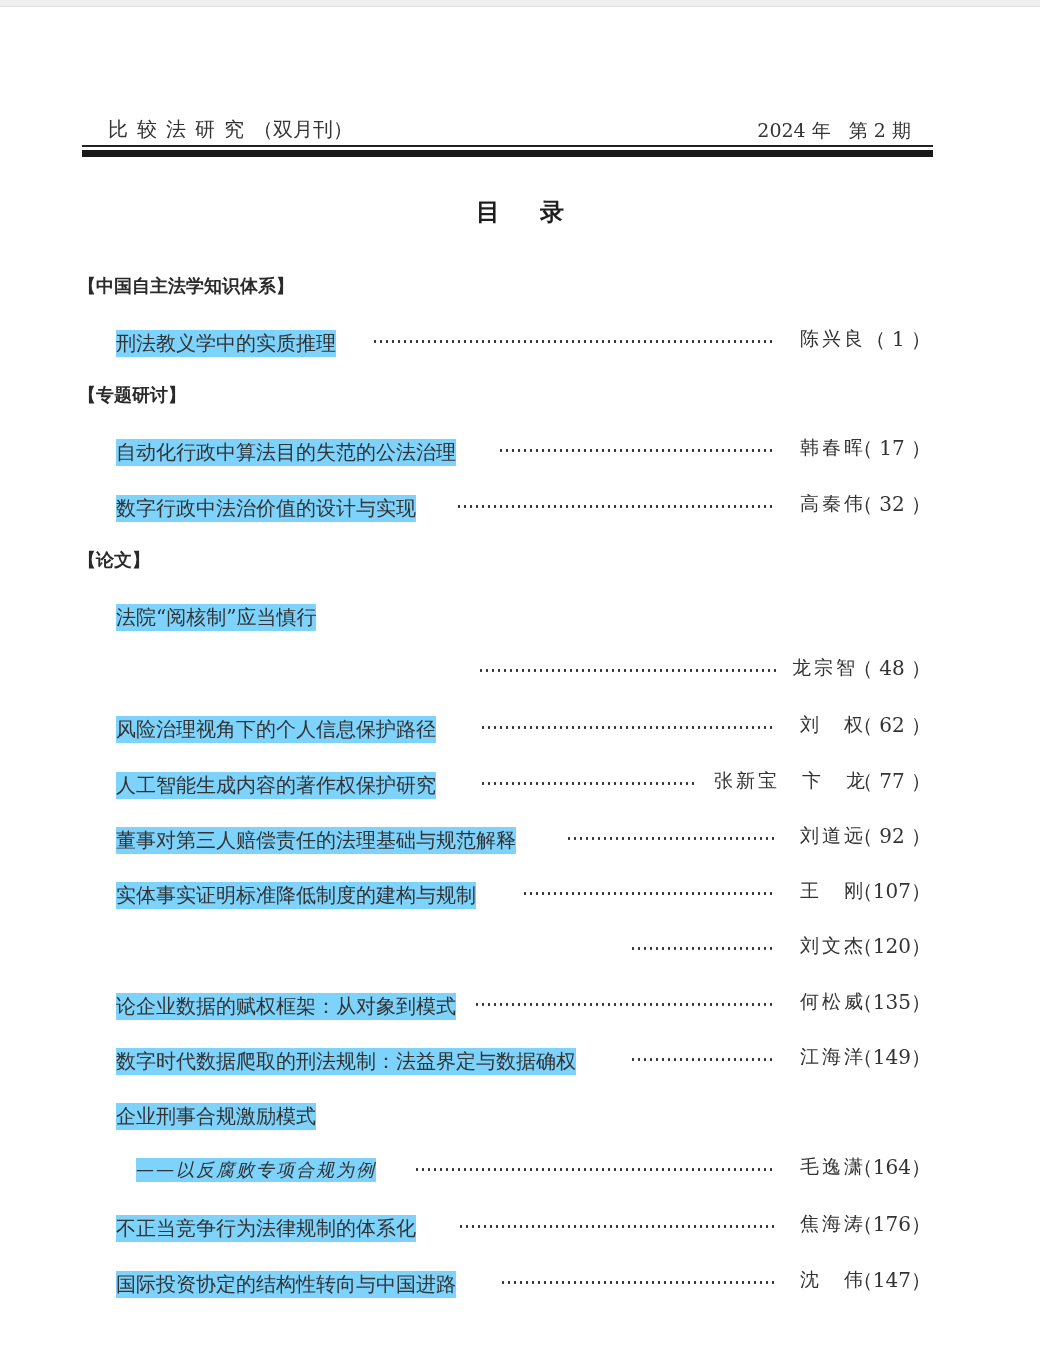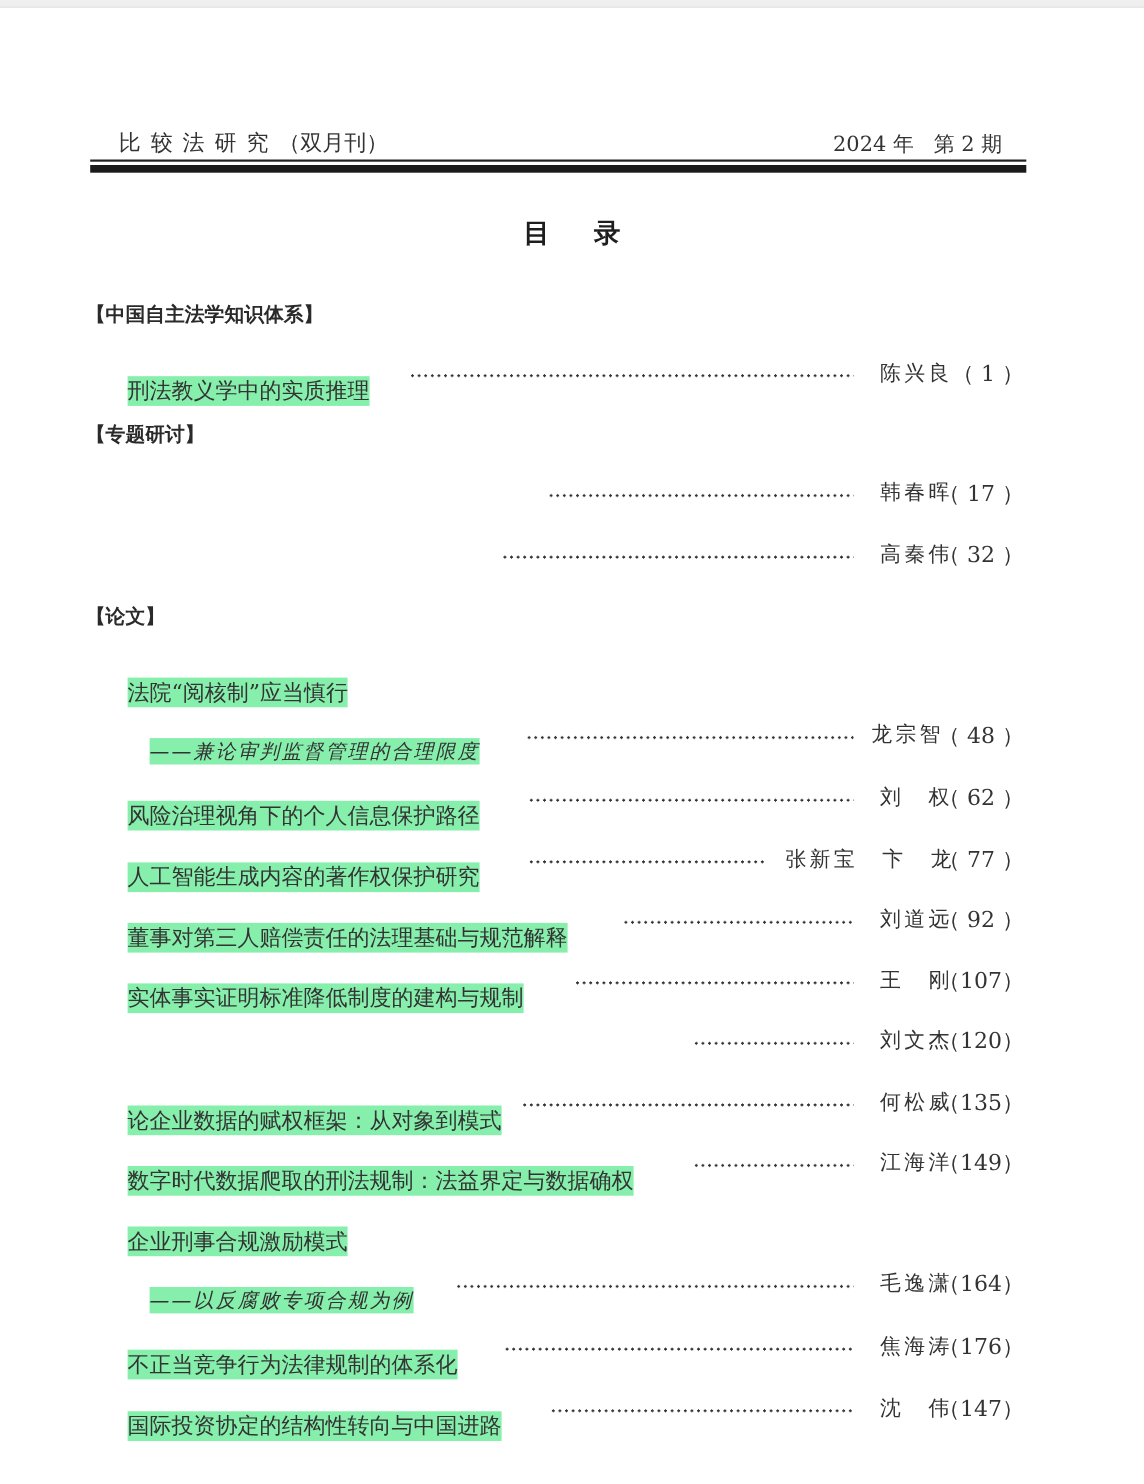--- a/index.html
+++ b/index.html
@@ -41,21 +41,21 @@
   .section-head {
     position: absolute; left: 78px;
     font-family: "DejaVu Sans", "Liberation Sans", sans-serif;
     font-size: 18px; font-weight: bold; color: #2a2a2a; text-align: right;
   }
   .entry {
     position: absolute; left: 116px; width: 815px; height: 30px;
     font-size: 20px; color: #333;
   }
   .entry .title {
-    position: absolute; left: 0; top: 16px; white-space: nowrap; background: #86efac;
+    position: absolute; left: 0; top: 4px; white-space: nowrap; background: #7dd3fc;
   }
   .entry.sub .title {
     left: 20px; font-style: italic; font-size: 18px; letter-spacing: 2px;
   }
   .entry .leader {
     position: absolute; top: 14px; height: 3px;
     background-image: radial-gradient(circle, #333 1.1px, transparent 1.3px);
     background-size: 6px 3px;
     background-repeat: repeat-x;
   }
@@ -83,37 +83,38 @@
 <div class="section-head" style="top:274px">【中国自主法学知识体系】</div>
 <div class="entry" style="top:326px">
   <span class="title">刑法教义学中的实质推理</span>
   <span class="leader" style="left:256px;width:404px"></span>
   <span class="author" style="left:684px">陈兴良</span>
   <span class="page">（ 1 ）</span>
 </div>
 
 <div class="section-head" style="top:383px">【专题研讨】</div>
 <div class="entry" style="top:435px">
+  <span class="title">自动化行政中算法目的失范的公法治理</span>
   <span class="leader" style="left:382px;width:278px"></span>
   <span class="author" style="left:684px">韩春晖</span>
   <span class="page">（ 17 ）</span>
 </div>
 <div class="entry" style="top:491px">
+  <span class="title">数字行政中法治价值的设计与实现</span>
   <span class="leader" style="left:340px;width:320px"></span>
   <span class="author" style="left:684px">高秦伟</span>
   <span class="page">（ 32 ）</span>
 </div>
 
 <div class="section-head" style="top:548px">【论文】</div>
 
 <div class="entry" style="top:600px">
   <span class="title">法院“阅核制”应当慎行</span>
 </div>
 <div class="entry sub" style="top:655px">
-  <span class="title">——兼论审判监督管理的合理限度</span>
   <span class="leader" style="left:362px;width:298px"></span>
   <span class="author" style="left:676px">龙宗智</span>
   <span class="page">（ 48 ）</span>
 </div>
 
 <div class="entry" style="top:712px">
   <span class="title">风险治理视角下的个人信息保护路径</span>
   <span class="leader" style="left:364px;width:296px"></span>
   <span class="author" style="left:684px">刘　权</span>
   <span class="page">（ 62 ）</span>

